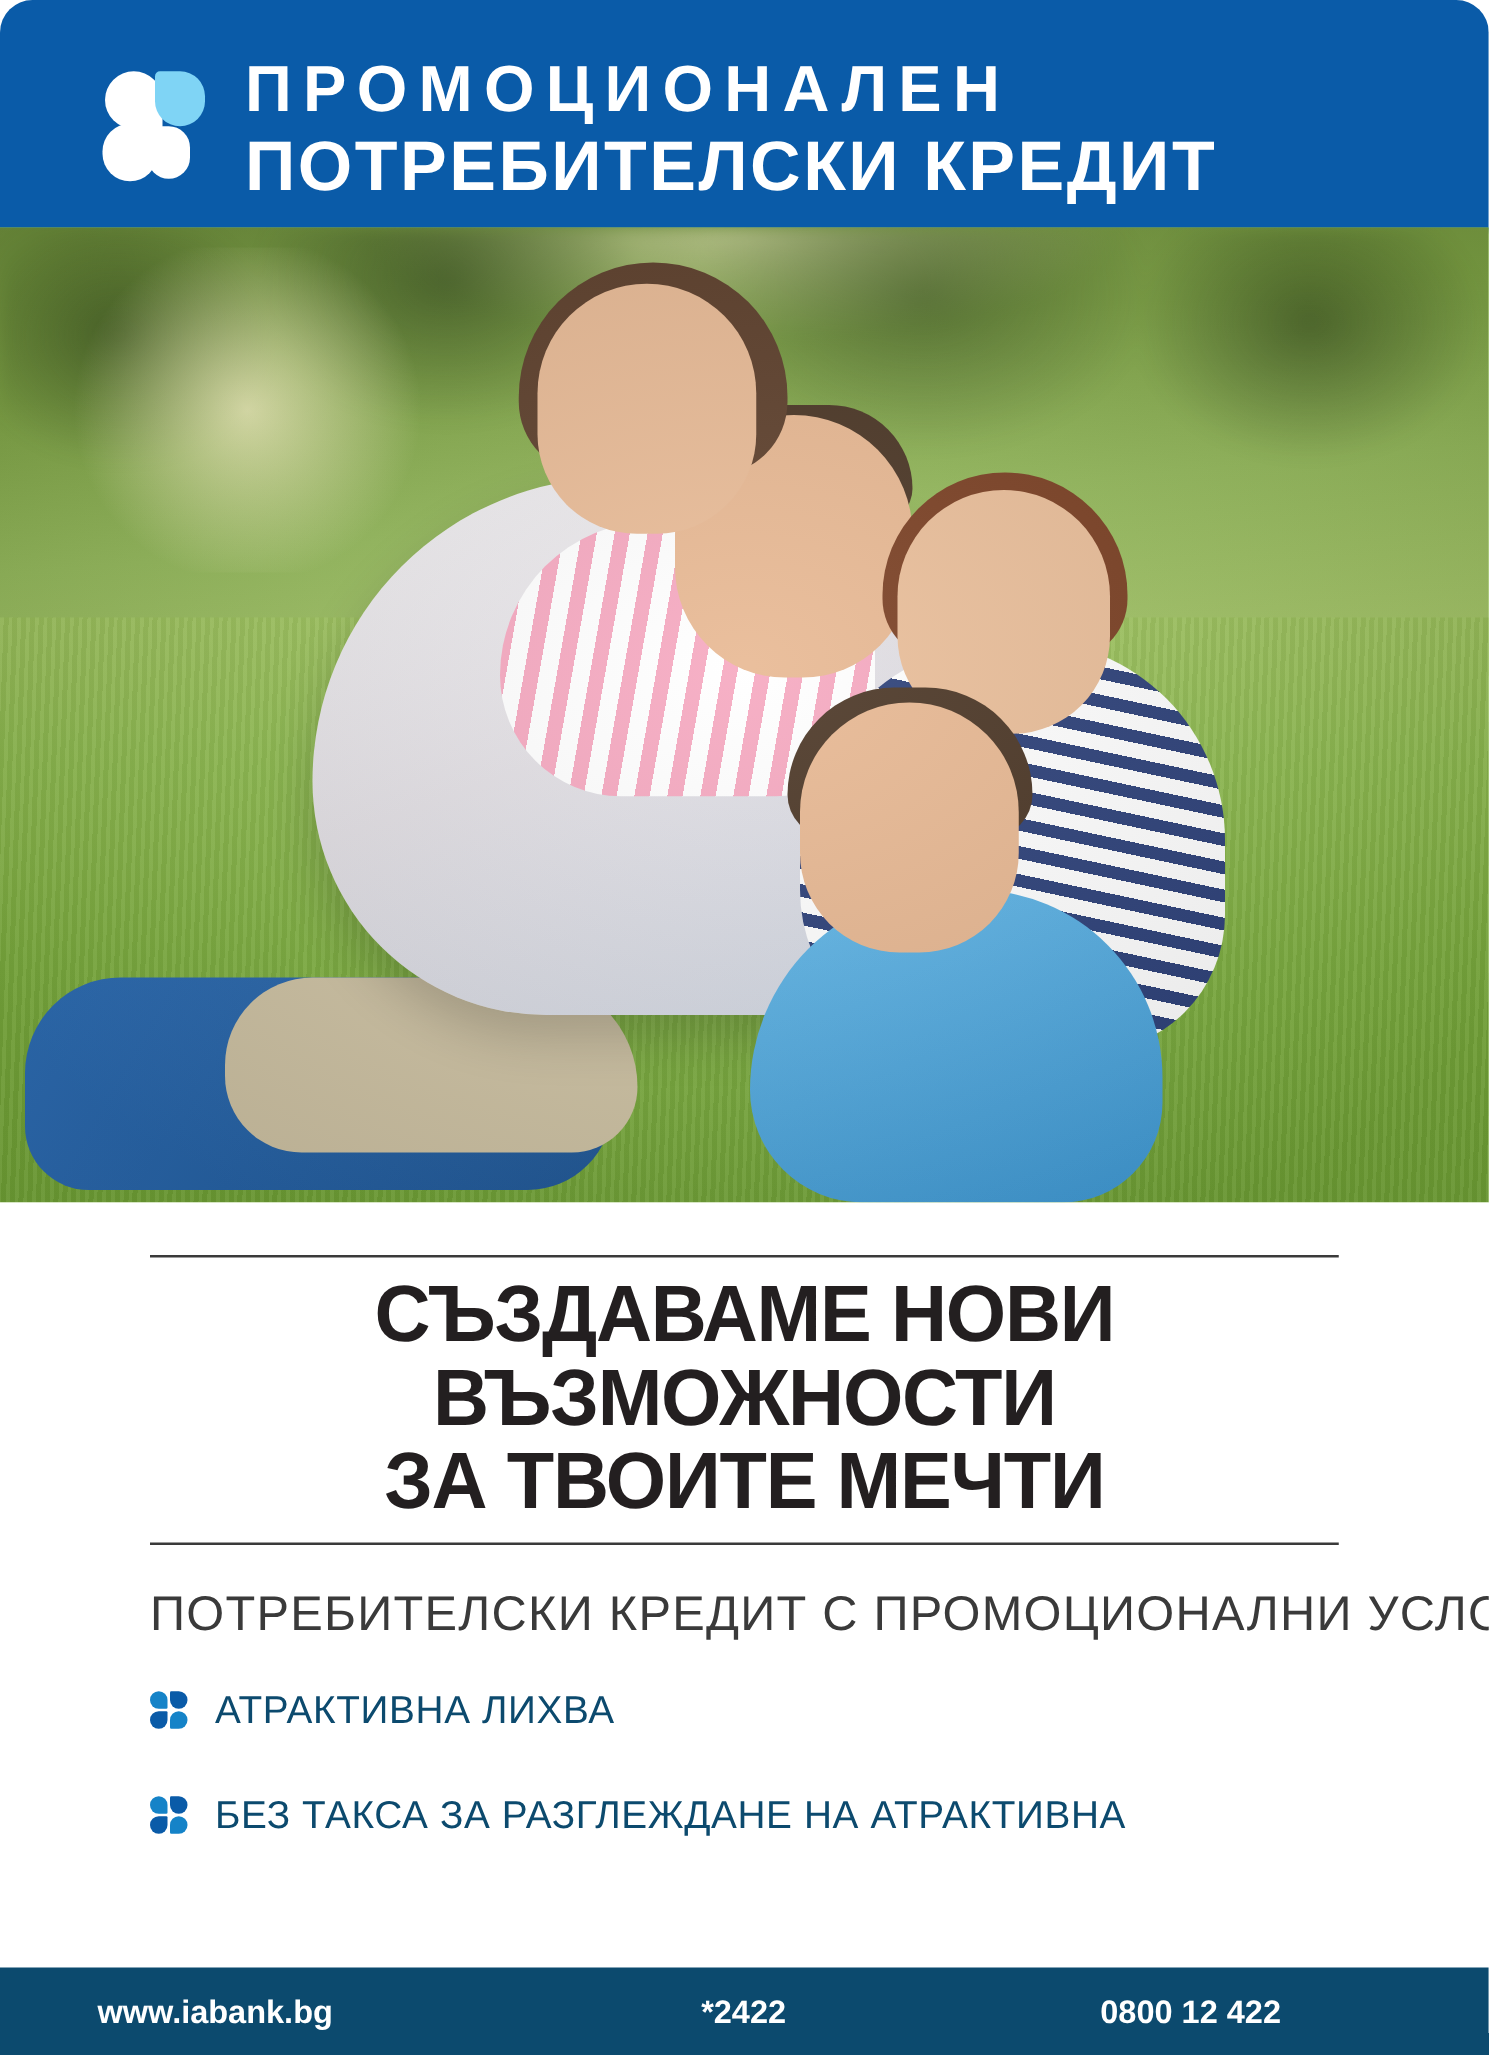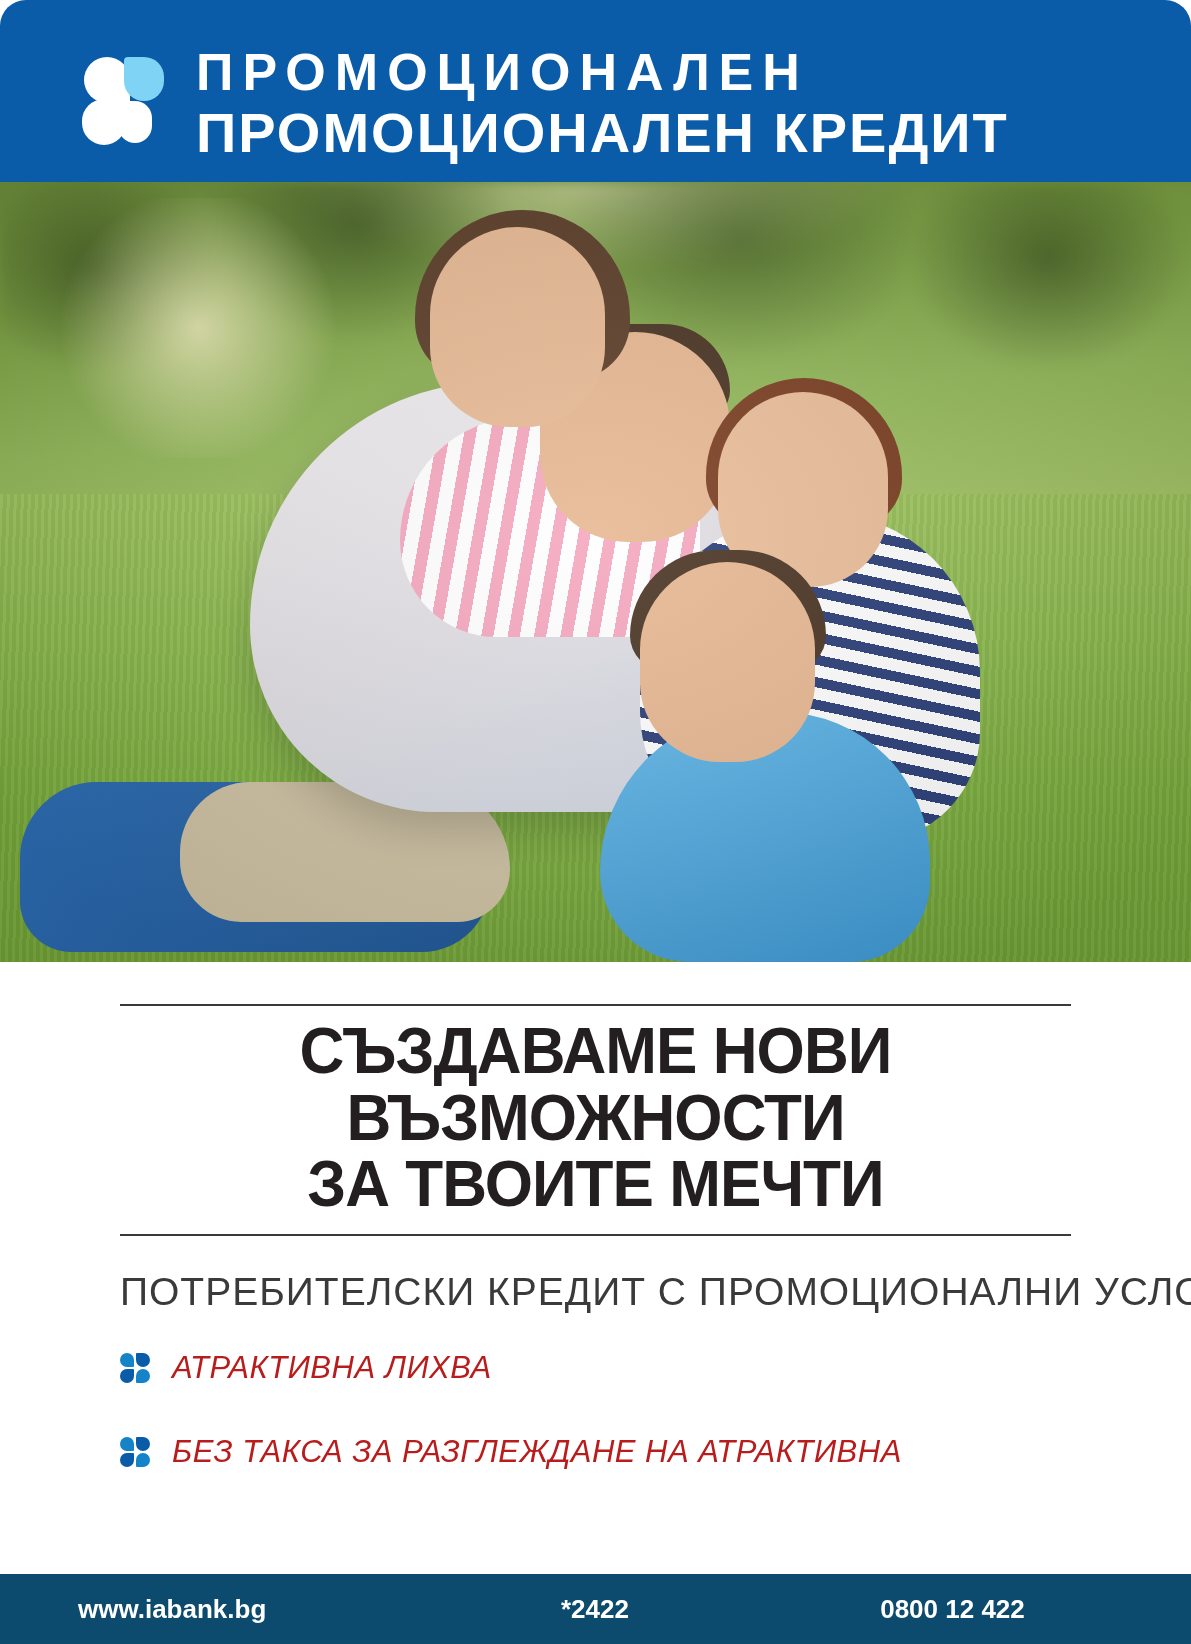--- a/index.html
+++ b/index.html
@@ -245,25 +245,24 @@
   .bullet-icon i {
     position: absolute;
     display: block;
     background: #1583c8;
   }
   .bullet-icon .q1 { left: 0; top: 0; width: 14px; height: 14px; border-radius: 7px 7px 1px 7px; }
   .bullet-icon .q2 { left: 16px; top: 0; width: 14px; height: 14px; background:#0a5ba8; border-radius: 1px 7px 7px 7px; }
   .bullet-icon .q3 { left: 0; top: 16px; width: 14px; height: 14px; background:#0a5ba8; border-radius: 7px 1px 7px 7px; }
   .bullet-icon .q4 { left: 16px; top: 16px; width: 14px; height: 14px; border-radius: 7px 7px 7px 1px; }
   .bullet-text {
-    color: #b91c1c;
+    color: #0c4a6e;
     font-size: 31px;
     letter-spacing: .5px;
     white-space: nowrap;
-    font-style: italic;
   }
 
   
   .footer {
     position: absolute;
     left: 0; bottom: 0;
     width: 1191px;
     height: 70px;
     background: #0c4a6e;
     display: flex;
@@ -283,21 +282,21 @@
 
   <div class="header">
     <div class="logo-mark">
       <span class="lm-a"></span>
       <span class="lm-b"></span>
       <span class="lm-c"></span>
       <span class="lm-d"></span>
     </div>
     <div class="header-text">
       <div class="header-line1">ПРОМОЦИОНАЛЕН</div>
-      <div class="header-line2">ПРОМОЦИОНАЛЕН КРЕДИТ</div>
+      <div class="header-line2">ПОТРЕБИТЕЛСКИ КРЕДИТ</div>
     </div>
   </div>
 
   <div class="photo">
     <div class="sky"></div>
     <div class="trees"></div>
     <div class="sunglow"></div>
     <div class="lawn"></div>
     <div class="fig jeans"></div>
     <div class="fig shorts"></div>

